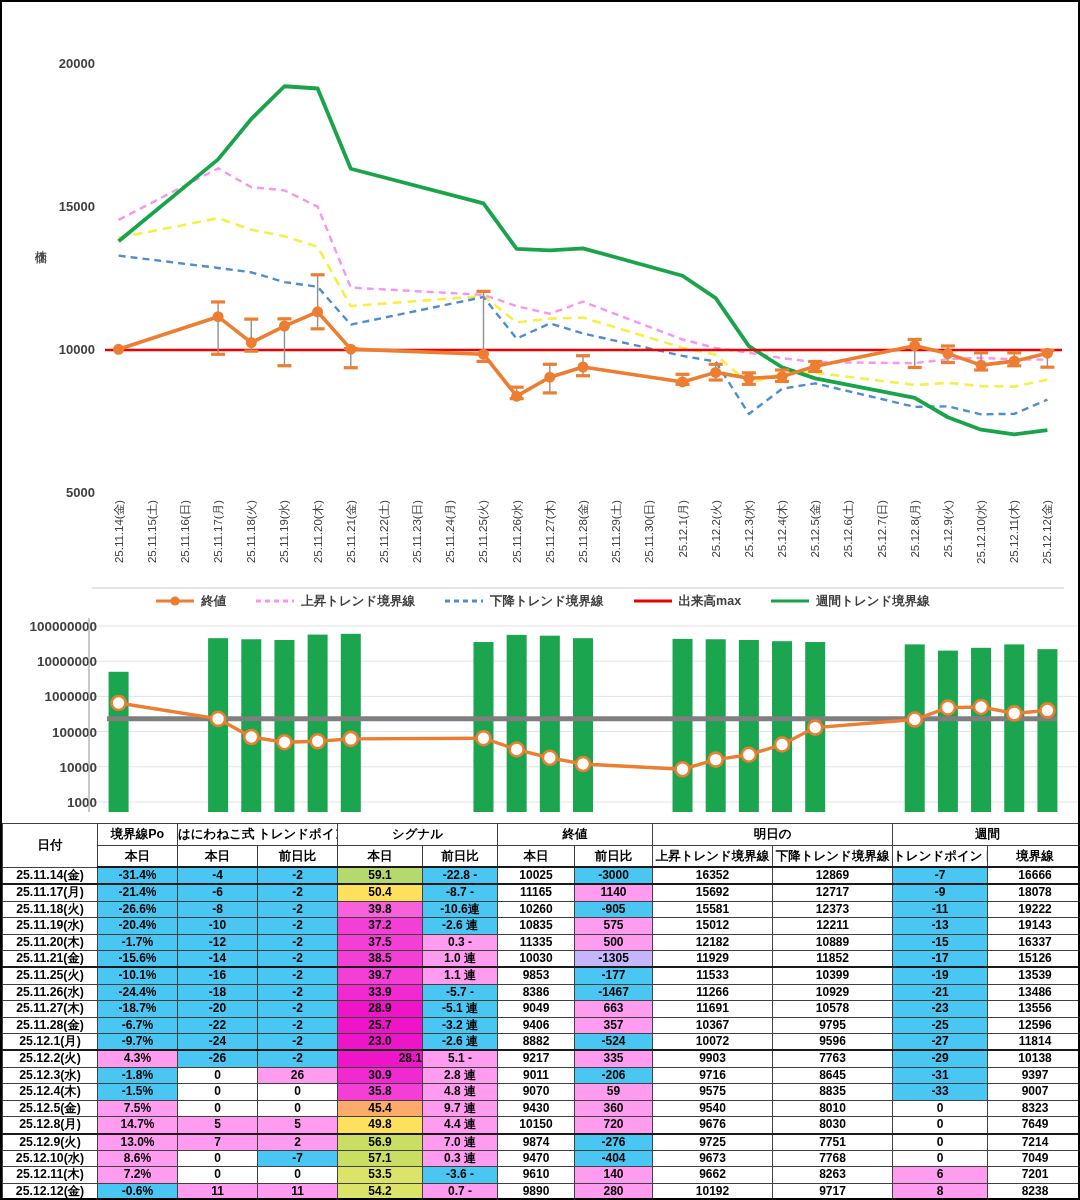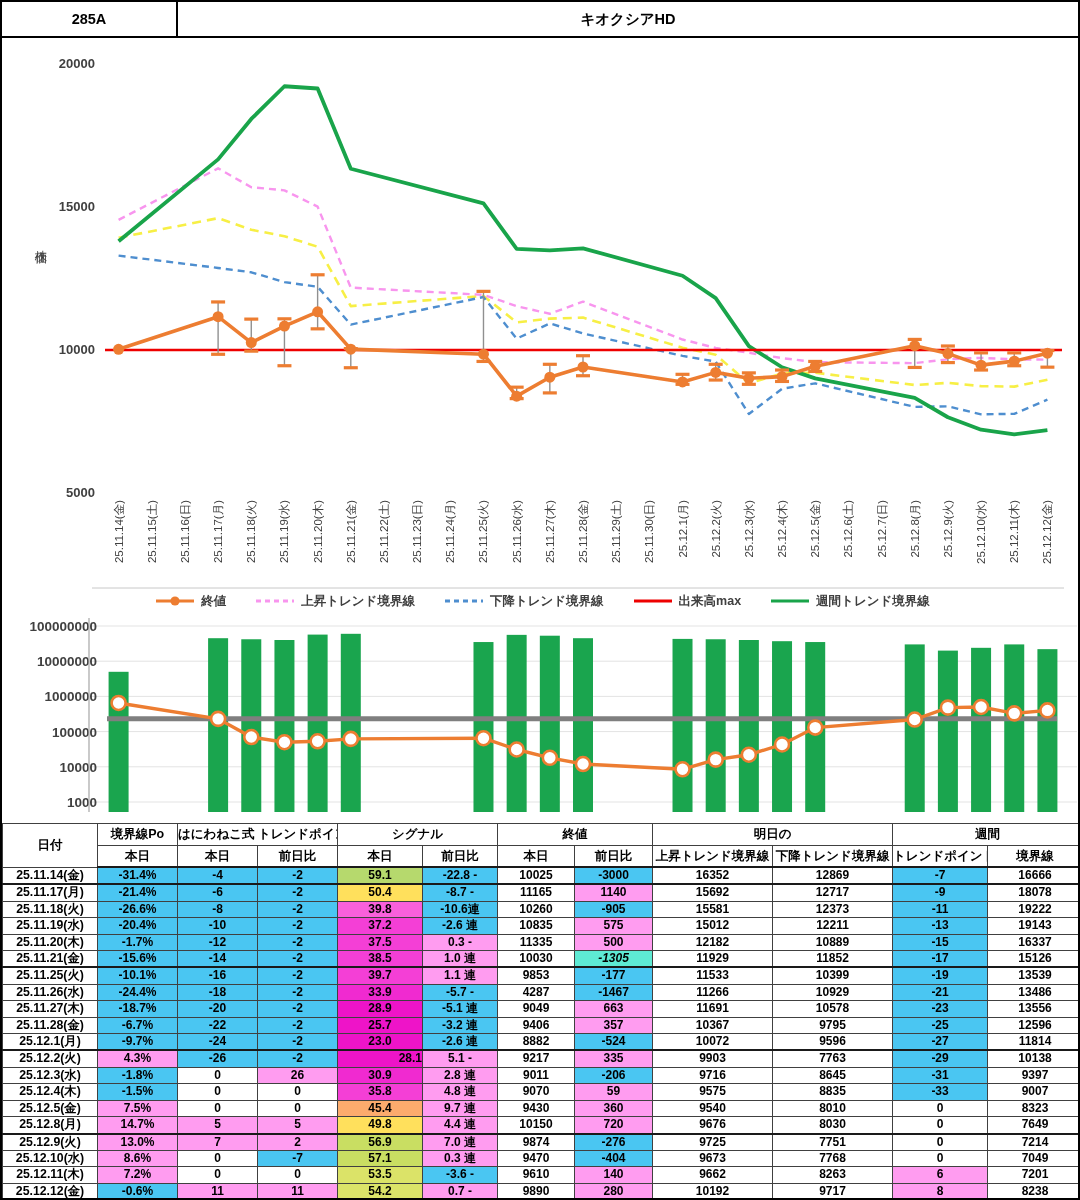--- a/index.html
+++ b/index.html
@@ -24,24 +24,20 @@
   #datatable td.date{font-size:12.3px;}
   #datatable tr.thick td{border-bottom:2px solid #1a1a1a;}
   .ytick{font-size:13px;font-weight:bold;fill:#404040;}
   .xtick{font-size:11.5px;fill:#404040;}
   .vtick{font-size:13.5px;font-weight:bold;fill:#404040;}
 </style>
 </head>
 <body>
 
 <div class="page">
-  <div class="titlebar">
-    <div class="cell code">285A</div>
-    <div class="cell name">キオクシアHD</div>
-  </div>
 
   <div class="ylab">株価</div>
 
   <svg id="price-svg" viewBox="0 0 1080 553">
       <text x="93" y="31" text-anchor="end" class="ytick">20000</text>
       <text x="93" y="174" text-anchor="end" class="ytick">15000</text>
       <text x="93" y="317" text-anchor="end" class="ytick">10000</text>
       <text x="93" y="460" text-anchor="end" class="ytick">5000</text>
       <text transform="translate(116.58620689655172,463) rotate(-90)" text-anchor="end" dominant-baseline="central" class="xtick">25.11.14(金)</text>
       <text transform="translate(149.75862068965517,463) rotate(-90)" text-anchor="end" dominant-baseline="central" class="xtick">25.11.15(土)</text>
@@ -361,21 +357,21 @@
           <td style="background: rgb(255, 255, 255);">16337</td>
         </tr>
         <tr class="thick">
           <td class="date">25.11.21(金)</td>
           <td style="background: rgb(74, 198, 242);">-15.6%</td>
           <td style="background: rgb(74, 198, 242);">-14</td>
           <td style="background: rgb(74, 198, 242);">-2</td>
           <td style="background: rgb(244, 63, 214);">38.5</td>
           <td style="background: rgb(255, 156, 240);">1.0 連</td>
           <td style="background: rgb(255, 255, 255);">10030</td>
-          <td style="background: #5eead4; font-style: italic;">-1305</td>
+          <td style="background: #c4b5fd;">-1305</td>
           <td style="background: rgb(255, 255, 255);">11929</td>
           <td style="background: rgb(255, 255, 255);">11852</td>
           <td style="background: rgb(74, 198, 242);">-17</td>
           <td style="background: rgb(255, 255, 255);">15126</td>
         </tr>
         <tr>
           <td class="date">25.11.25(火)</td>
           <td style="background: rgb(74, 198, 242);">-10.1%</td>
           <td style="background: rgb(74, 198, 242);">-16</td>
           <td style="background: rgb(74, 198, 242);">-2</td>
@@ -388,21 +384,21 @@
           <td style="background: rgb(74, 198, 242);">-19</td>
           <td style="background: rgb(255, 255, 255);">13539</td>
         </tr>
         <tr>
           <td class="date">25.11.26(水)</td>
           <td style="background: rgb(74, 198, 242);">-24.4%</td>
           <td style="background: rgb(74, 198, 242);">-18</td>
           <td style="background: rgb(74, 198, 242);">-2</td>
           <td style="background: rgb(240, 42, 208);">33.9</td>
           <td style="background: rgb(74, 198, 242);">-5.7 -</td>
-          <td style="background: rgb(255, 255, 255);">4287</td>
+          <td style="background: rgb(255, 255, 255);">8386</td>
           <td style="background: rgb(74, 198, 242);">-1467</td>
           <td style="background: rgb(255, 255, 255);">11266</td>
           <td style="background: rgb(255, 255, 255);">10929</td>
           <td style="background: rgb(74, 198, 242);">-21</td>
           <td style="background: rgb(255, 255, 255);">13486</td>
         </tr>
         <tr>
           <td class="date">25.11.27(木)</td>
           <td style="background: rgb(74, 198, 242);">-18.7%</td>
           <td style="background: rgb(74, 198, 242);">-20</td>

